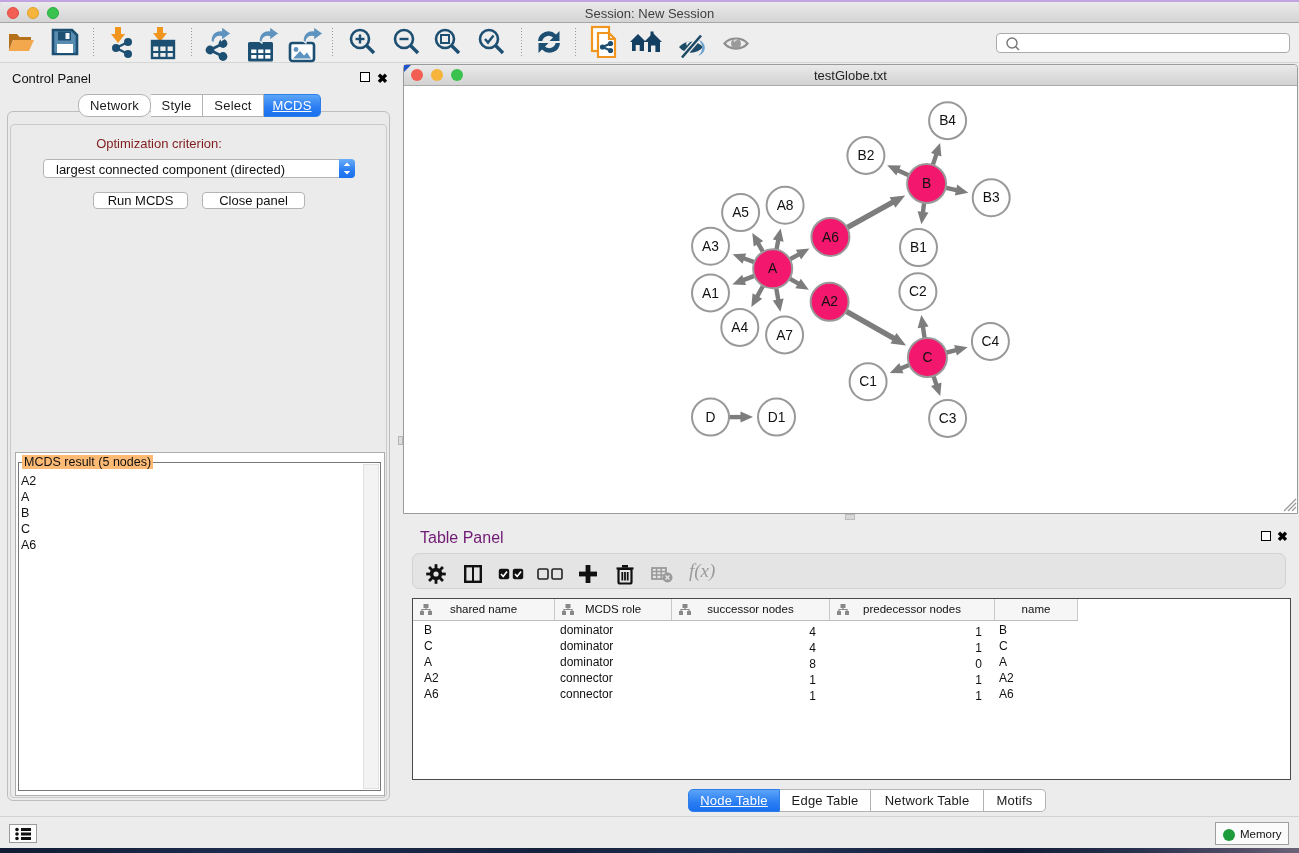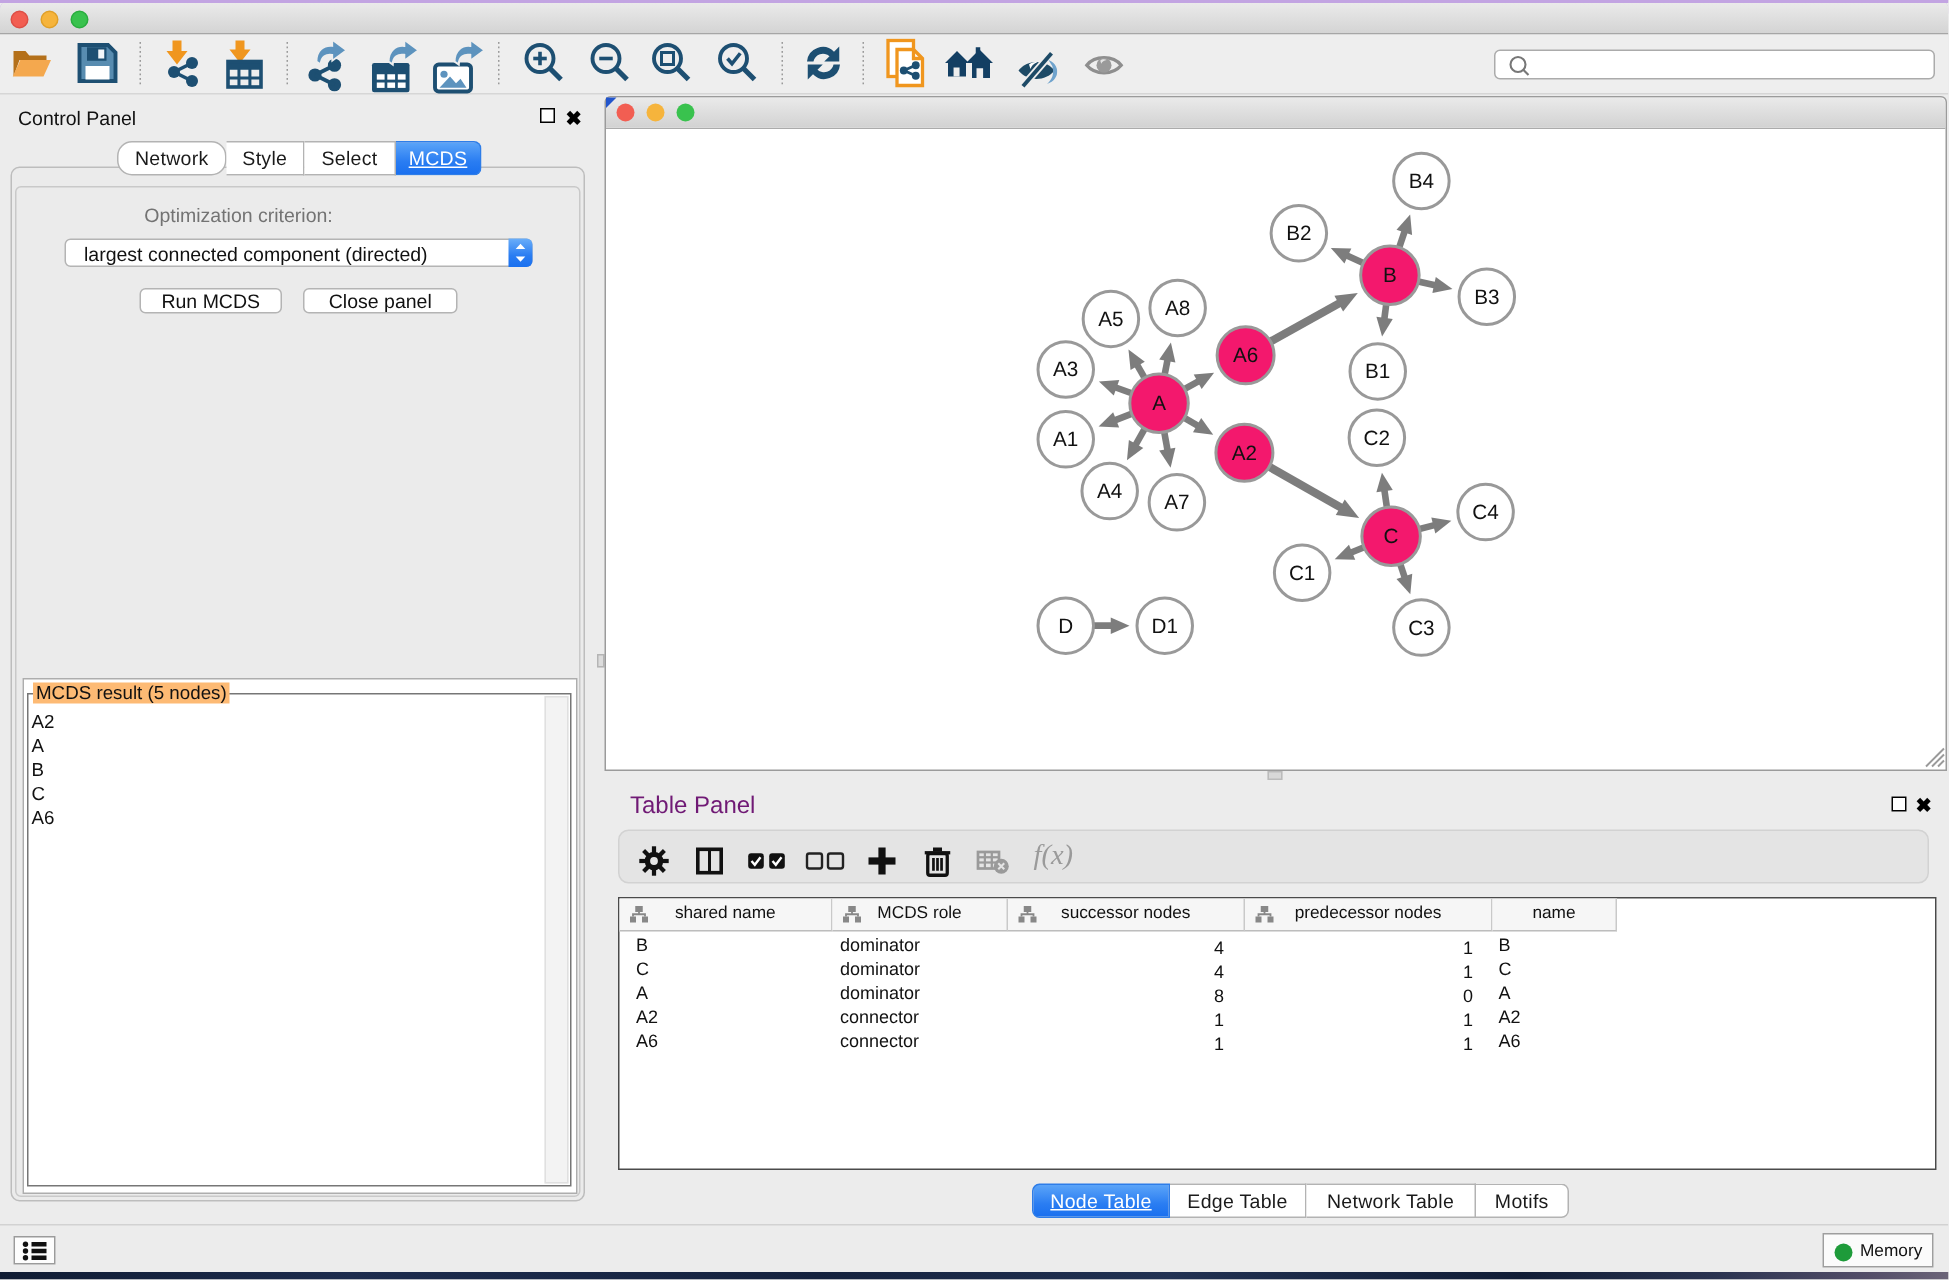--- a/index.html
+++ b/index.html
@@ -42,21 +42,21 @@
 
 
 .tabrow { position:absolute; display:flex; }
 .tab { height:23px; background:#fff; border:1px solid #b3b3b3; border-left:none;
   font-size:13px; letter-spacing:0.2px; color:#1a1a1a; display:flex; align-items:center; justify-content:center; }
 .tab.first { border-left:1px solid #b3b3b3; border-radius:5px 0 0 5px; }
 .tab.last { border-radius:0 5px 5px 0; }
 .tab.sel { background:linear-gradient(#5ba4f8,#2a7df2 60%,#1a70ef); color:#fff; border-color:#2e7de8;text-decoration:underline; }
 
 
-#optLabel { left:7px; top:136px; width:304px; text-align:center; font-size:13px; color:#737373; }
+#optLabel { left:7px; top:136px; width:304px; text-align:center; font-size:13px; color:#7f1d1d; }
 #dropdown { left:43px; top:159px; width:312px; height:19px; background:#fff; border:1px solid #b4b4b4; border-radius:4px; }
 #dropdown .txt { position:absolute; left:12px; top:2px; font-size:13px; color:#111; }
 #dropdown .spin { position:absolute; right:-1px; top:-1px; width:16px; height:19px; border-radius:0 4px 4px 0;
   background:linear-gradient(#6aaef9,#2a7df2 60%,#1a70ef); }
 .btn { position:absolute; height:17px; background:#fff; border:1px solid #b4b4b4; border-radius:4px;
   font-size:13px; color:#111; display:flex; align-items:center; justify-content:center; }
 
 
 #resultWhite { left:15px; top:452px; width:370px; height:344px; background:#fff; border:1px solid #adadad; }
 #resultRect { left:18px; top:462px; width:363px; height:329px; border:1px solid #767676; }
@@ -102,20 +102,21 @@
     </div>
   <div class="abs" style="left:1290px;top:0;width:9px;height:9px;background:#c2a4e2;">
       <div style="width:9px;height:9px;background:#eaeaea;border-top-right-radius:7px;"></div>
     </div>
 
   <div class="abs" id="titlebar">
     <div class="tl r"></div>
       <div class="tl y"></div>
       <div class="tl g"></div>
   </div>
+  <div class="abs" id="titleText">Session: New Session</div>
 
   <div class="abs" id="toolbar">
     <div class="tsep" style="left:93px"></div>
     <div class="tsep" style="left:191px"></div>
     <div class="tsep" style="left:332px"></div>
     <div class="tsep" style="left:521px"></div>
     <div class="tsep" style="left:575px"></div>
     <div id="searchbox">
       <svg width="16" height="16" style="left:8px;top:2px">
         <circle cx="7" cy="7" r="5" fill="none" stroke="#777" stroke-width="1.4"></circle>
@@ -269,20 +270,21 @@
 
   <div class="abs" style="left:398px;top:436px;width:5px;height:9px;background:#dcdcdc;border:1px solid #b5b5b5;"></div>
   <div class="abs" style="left:845px;top:514px;width:10px;height:6px;background:#d8d8d8;border:1px solid #bbb;"></div>
 
   <div class="abs" id="netwin">
     <div class="abs" id="nettitle">
       <div class="tl r" style="top:4px"></div>
         <div class="tl y" style="top:4px"></div>
         <div class="tl g" style="top:4px"></div>
     </div>
+    <div class="abs" id="netTitleText" style="top:3px">testGlobe.txt</div>
     <div class="abs" id="bluecorner"></div>
     <svg width="893" height="425" style="left:0;top:21px;" font-family="Liberation Sans, sans-serif">
       <line x1="368.7" y1="182.8" x2="338.7" y2="194.4" stroke="#7d7d7d" stroke-width="4.4"></line>
 <polygon points="328.4,198.4 338.1,188.8 342.1,199.0" fill="#7d7d7d"></polygon>
 <line x1="368.7" y1="182.8" x2="338.9" y2="172.0" stroke="#7d7d7d" stroke-width="4.4"></line>
 <polygon points="328.6,168.3 342.2,167.4 338.5,177.7" fill="#7d7d7d"></polygon>
 <line x1="368.7" y1="182.8" x2="352.7" y2="211.3" stroke="#7d7d7d" stroke-width="4.4"></line>
 <polygon points="347.3,220.9 348.6,207.3 358.2,212.7" fill="#7d7d7d"></polygon>
 <line x1="368.7" y1="182.8" x2="353.7" y2="156.6" stroke="#7d7d7d" stroke-width="4.4"></line>
 <polygon points="348.3,147.0 359.2,155.1 349.7,160.6" fill="#7d7d7d"></polygon>

